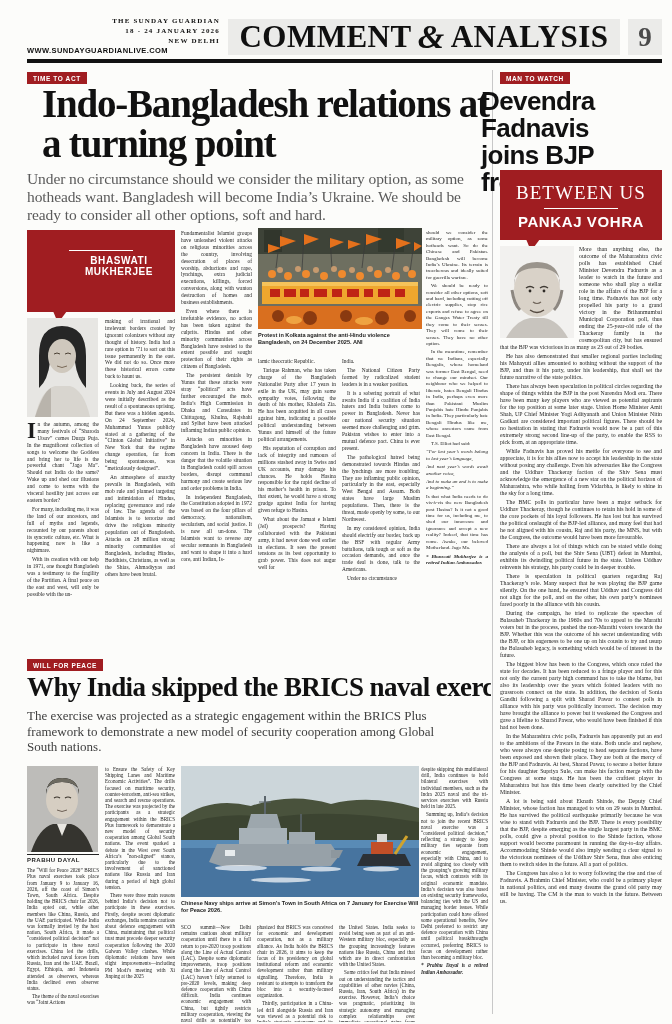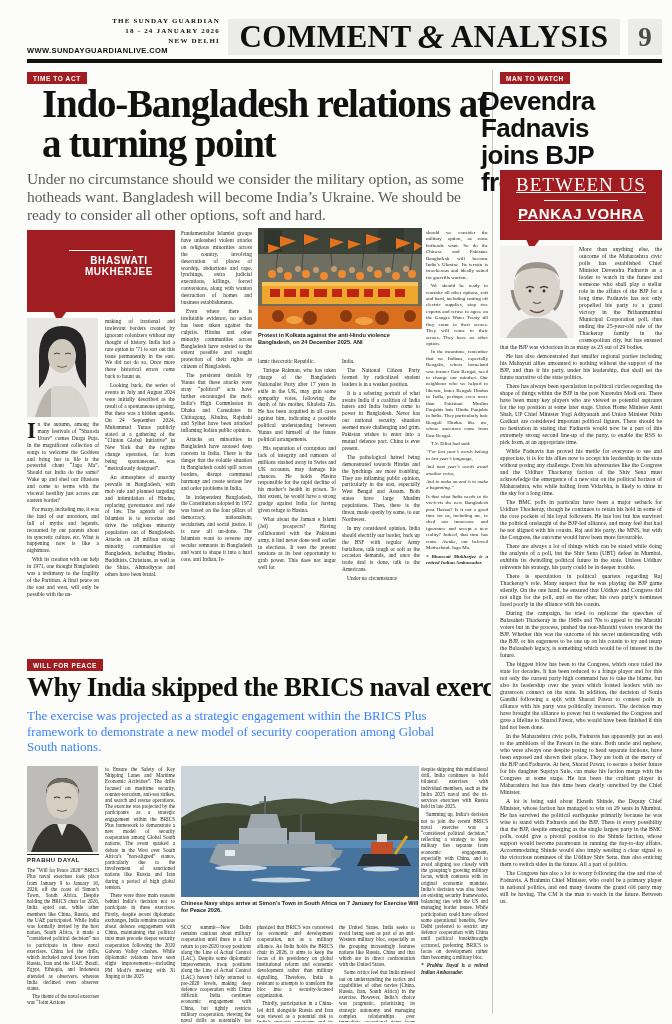--- a/index.html
+++ b/index.html
@@ -42,36 +42,36 @@
     line-height:18px; color:#5a5a5a; letter-spacing:-0.1px; }
   .h-right { position:absolute; left:481px; top:88px; width:164px;
     font-family:Liberation Sans, sans-serif; font-weight:bold;
     font-size:26px; line-height:27px; letter-spacing:-0.6px; color:#111; }
   .h-bottom { position:absolute; left:27px; top:672px; width:464px;
     font-family:"Liberation Serif","DejaVu Serif",serif; font-weight:bold;
     font-size:27px; line-height:30px; letter-spacing:-0.6px; color:#111;
     white-space:nowrap; overflow:hidden; }
   .stand-bottom { position:absolute; left:27px; top:708px; width:428px;
     font-family:"Liberation Serif","DejaVu Serif",serif; font-size:13px;
-    line-height:15.5px; color:#3b82f6; }
+    line-height:15.5px; color:#404040; }
 
   
   .bubble { position:absolute; background:#a01d21; color:#fff; text-align:center; }
   .bubble:after { content:""; position:absolute; bottom:-11px; left:26px;
     border-left:5px solid transparent; border-right:9px solid transparent;
     border-top:12px solid #a01d21; }
   .bubble-label { font-family:"Liberation Serif","DejaVu Serif",serif;
     letter-spacing:1px; }
   .bubble-rule { height:1px; background:#fff; margin:4px auto; }
   .bubble-author { font-weight:bold; letter-spacing:0.6px; }
   .bubble-op { left:27px; top:230px; width:148px; height:82px; padding-top:16px; }
   .bubble-op .bubble-label { font-size:17px; }
   .bubble-op .bubble-rule { width:64px; }
   .bubble-op .bubble-author { font-size:10px;margin-left:36px; }
-  .bubble-bu { left:500px; top:170px; width:162px; height:70px; padding-top:4px;text-decoration:underline; }
+  .bubble-bu { left:500px; top:170px; width:162px; height:70px; padding-top:12px; }
   .bubble-bu .bubble-label { font-size:19px; }
   .bubble-bu .bubble-rule { width:74px; }
   .bubble-bu .bubble-author { font-size:15px; }
 
   
   .bt { position:absolute; font-family:"Liberation Serif","DejaVu Serif",serif;
     font-size:5.4px; line-height:6.9px; text-align:justify; color:#1d1d1d;
     overflow:hidden; }
   .bt p { margin:0 0 2px; }
   .bt p + p { text-indent:5px; }

